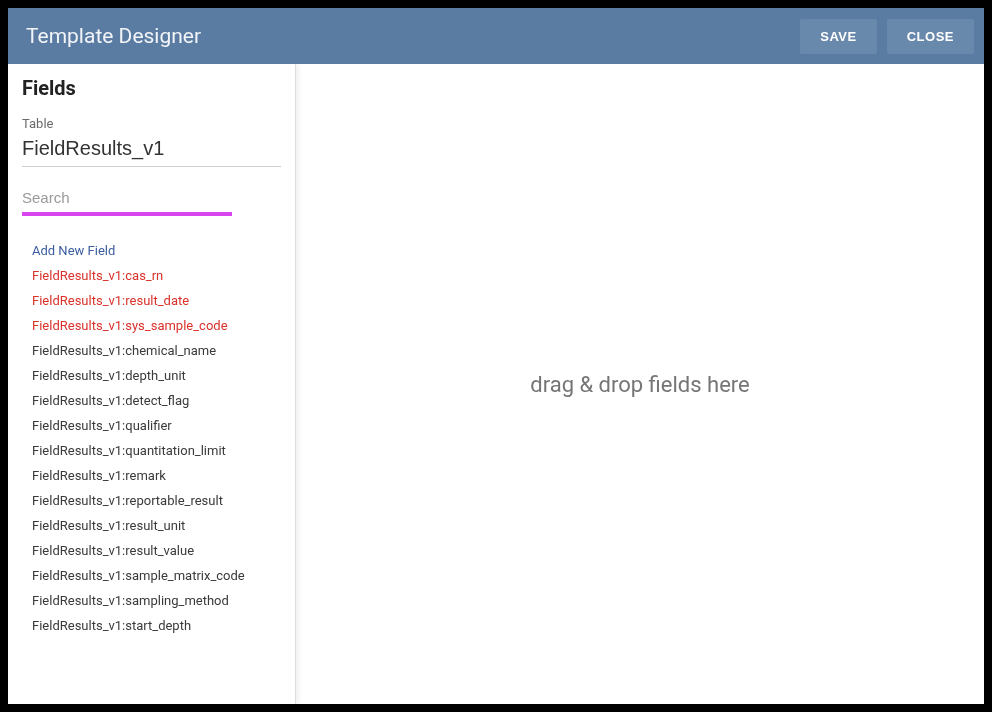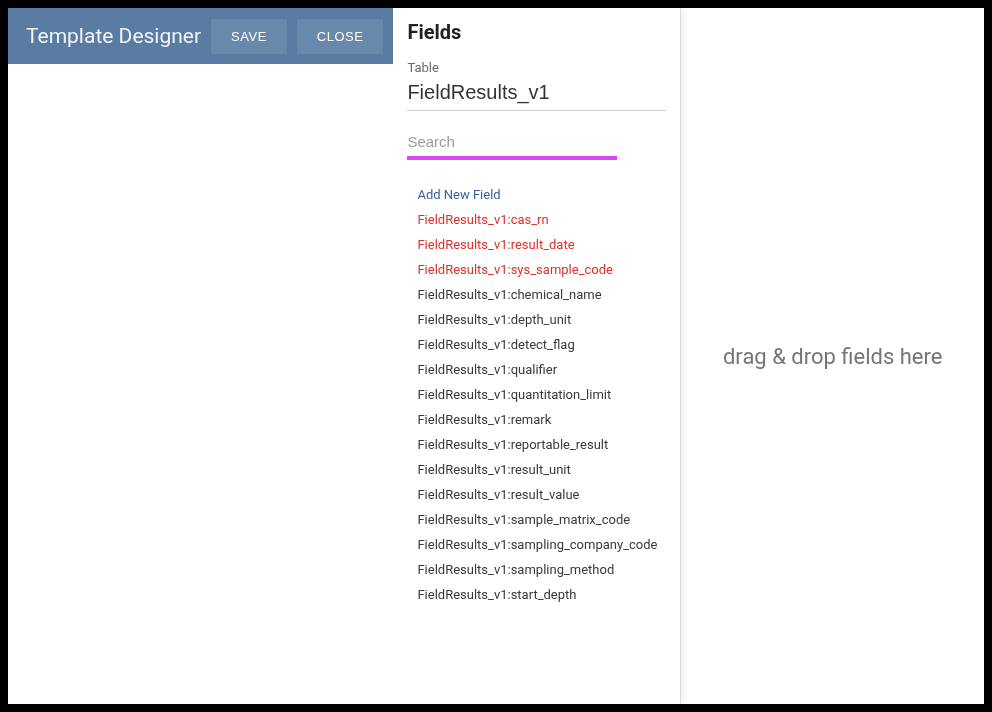--- a/index.html
+++ b/index.html
@@ -1,28 +1,28 @@
 <!DOCTYPE html>
 <html><head>
 <meta charset="utf-8">
 <style>
   * { box-sizing: border-box; margin: 0; padding: 0; }
   html, body { width: 992px; height: 712px; font-family: "Segoe UI", Roboto, Arial, sans-serif; overflow: hidden; }
   body { background: #000; padding: 8px; }
   .window {
-    width: 976px; height: 696px; background: #fff; display: flex; flex-direction: row;
+    width: 976px; height: 696px; background: #fff; display: flex; flex-direction: column;
     box-shadow: 0 0 20px rgba(0,0,0,0.5);
   }
   .titlebar {
     height: 56px; background: #5a7ca3; display: flex; align-items: center; padding: 0 10px 0 18px;
     color: #fff;
   }
   .titlebar-title { font-size: 21px; font-weight: 400; opacity: 0.92; flex: 1; }
   .titlebar-btn {
-    background: #6989ac; color: #fff; border: none; font-size: 13px; font-weight: 400;
+    background: #6989ac; color: #fff; border: none; font-size: 13px; font-weight: 700;
     letter-spacing: 0.5px; padding: 10px 20px; margin-left: 10px; cursor: pointer;
     border-radius: 2px;
   }
   .body { flex: 1; display: flex; background: #fff; overflow: hidden; }
   .sidebar {
     width: 288px; border-right: 1px solid #ddd; box-shadow: 2px 0 6px rgba(0,0,0,0.08);
     display: flex; flex-direction: column; position: relative;
   }
   .sidebar-scroll { flex:1; overflow-y: scroll; padding: 12px 14px 12px 14px; }
   
@@ -80,21 +80,20 @@
             <li class="normal">FieldResults_v1:chemical_name</li>
             <li class="normal">FieldResults_v1:depth_unit</li>
             <li class="normal">FieldResults_v1:detect_flag</li>
             <li class="normal">FieldResults_v1:qualifier</li>
             <li class="normal">FieldResults_v1:quantitation_limit</li>
             <li class="normal">FieldResults_v1:remark</li>
             <li class="normal">FieldResults_v1:reportable_result</li>
             <li class="normal">FieldResults_v1:result_unit</li>
             <li class="normal">FieldResults_v1:result_value</li>
             <li class="normal">FieldResults_v1:sample_matrix_code</li>
-            <li class="normal">FieldResults_v1:sampling_company_code</li>
             <li class="normal">FieldResults_v1:sampling_method</li>
             <li class="normal">FieldResults_v1:start_depth</li>
           </ul>
       </div>
     </div>
     <div class="main">
       <span>drag &amp; drop fields here</span>
     </div>
   </div>
 </div>

